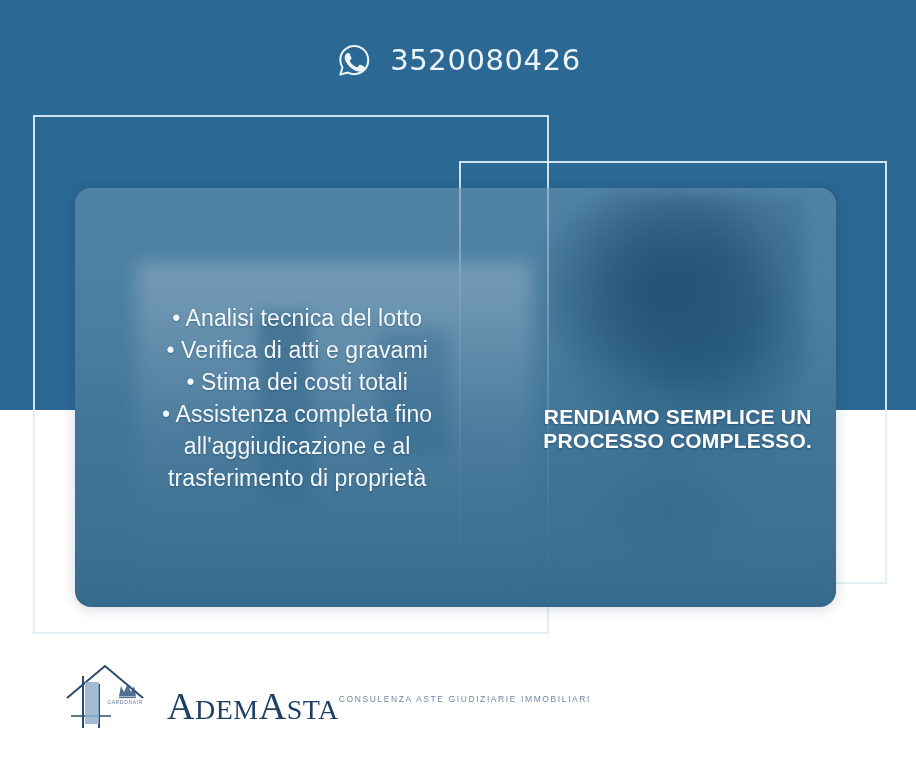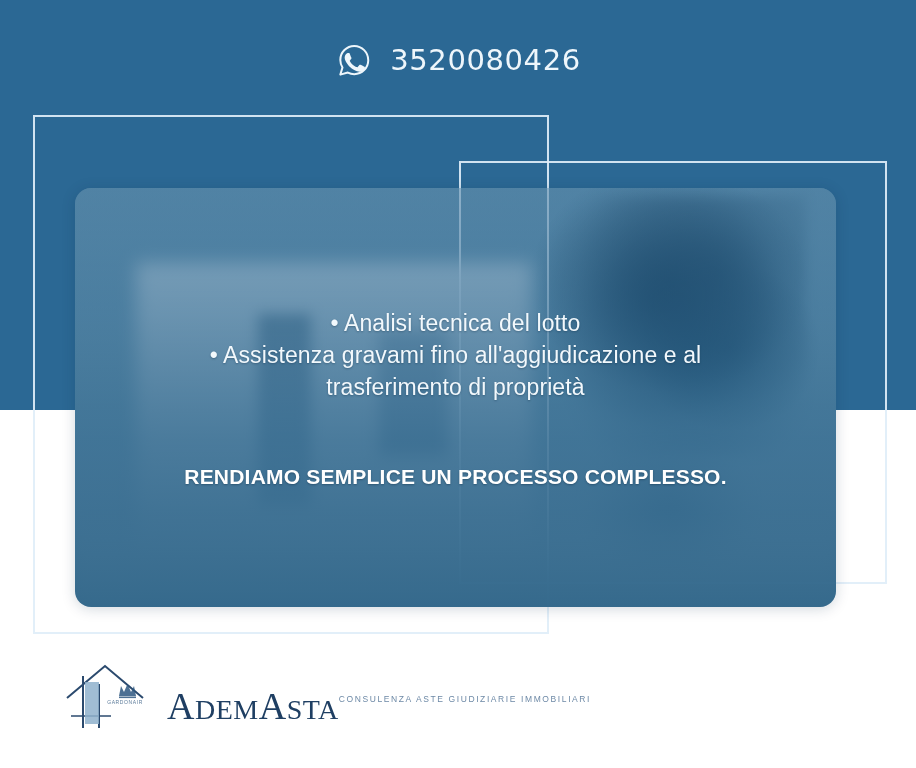--- a/index.html
+++ b/index.html
@@ -71,21 +71,21 @@
   
   .card{
     position:absolute;left:75px;top:188px;width:761px;height:419px;
     border-radius:16px;
     background:linear-gradient(180deg,
         rgba(38,98,140,.42) 0%,
         rgba(36,95,136,.56) 30%,
         rgba(33,92,132,.74) 60%,
         rgba(30,88,126,.88) 100%);
     box-shadow:0 2px 14px rgba(10,40,64,.18);
-    display:flex;flex-direction:column;align-items:center;justify-content:center;
+    display:flex;flex-direction:row;align-items:center;justify-content:center;
   }
   
   .header{
     position:absolute;left:0;top:32px;width:916px;height:56px;
     display:flex;align-items:center;justify-content:center;gap:17px;
     z-index:5;
   }
   .wa-icon{display:block;}
   .phone{
     color:#eef6fb;font-size:29px;letter-spacing:.6px;
@@ -154,21 +154,23 @@
         <path d="M20.3 5.2c-8.1 0-14.7 6.6-14.7 14.7 0 2.9.85 5.6 2.3 7.9L5.6 35.4l7.9-2.2a14.6 14.6 0 0 0 6.8 1.7c8.1 0 14.7-6.6 14.7-14.7S28.4 5.2 20.3 5.2z" fill="none" stroke="#eef6fb" stroke-width="2.1" stroke-linejoin="round"></path>
         <path d="M15.6 13.6c-.4-.9-.8-.9-1.2-.9h-1c-.35 0-.92.13-1.4.66-.48.53-1.83 1.79-1.83 4.36s1.88 5.06 2.14 5.41c.26.35 3.63 5.8 8.96 7.9 4.43 1.74 5.33 1.4 6.29 1.31.96-.09 3.1-1.27 3.54-2.49.44-1.22.44-2.27.31-2.49-.13-.22-.48-.35-1.01-.61-.53-.26-3.1-1.53-3.58-1.7-.48-.18-.83-.26-1.18.26-.35.53-1.36 1.7-1.66 2.05-.31.35-.62.39-1.14.13-.53-.26-2.21-.81-4.21-2.6-1.56-1.39-2.61-3.1-2.92-3.62-.31-.53-.03-.81.23-1.07.24-.24.53-.61.79-.92.26-.31.35-.53.53-.88.18-.35.09-.66-.04-.92-.13-.26-1.15-2.84-1.6-3.89z" fill="#eef6fb"></path>
       </svg>
     </span>
     <span class="phone">3520080426</span>
   </div>
 
   <div class="card">
     <ul class="bullets">
       <li>Analisi tecnica del lotto</li>
-      <li>Assistenza gravami fino all'aggiudicazione e al
+      <li>Verifica di atti e gravami</li>
+      <li>Stima dei costi totali</li>
+      <li>Assistenza completa fino all'aggiudicazione e al
 trasferimento di proprietà</li>
     </ul>
     <div class="tagline">RENDIAMO SEMPLICE UN PROCESSO COMPLESSO.</div>
   </div>
 
   <div class="logo">
     <div class="logo-row">
       <span>
         <svg width="104" height="72" viewBox="0 0 104 72" aria-hidden="true">
 

